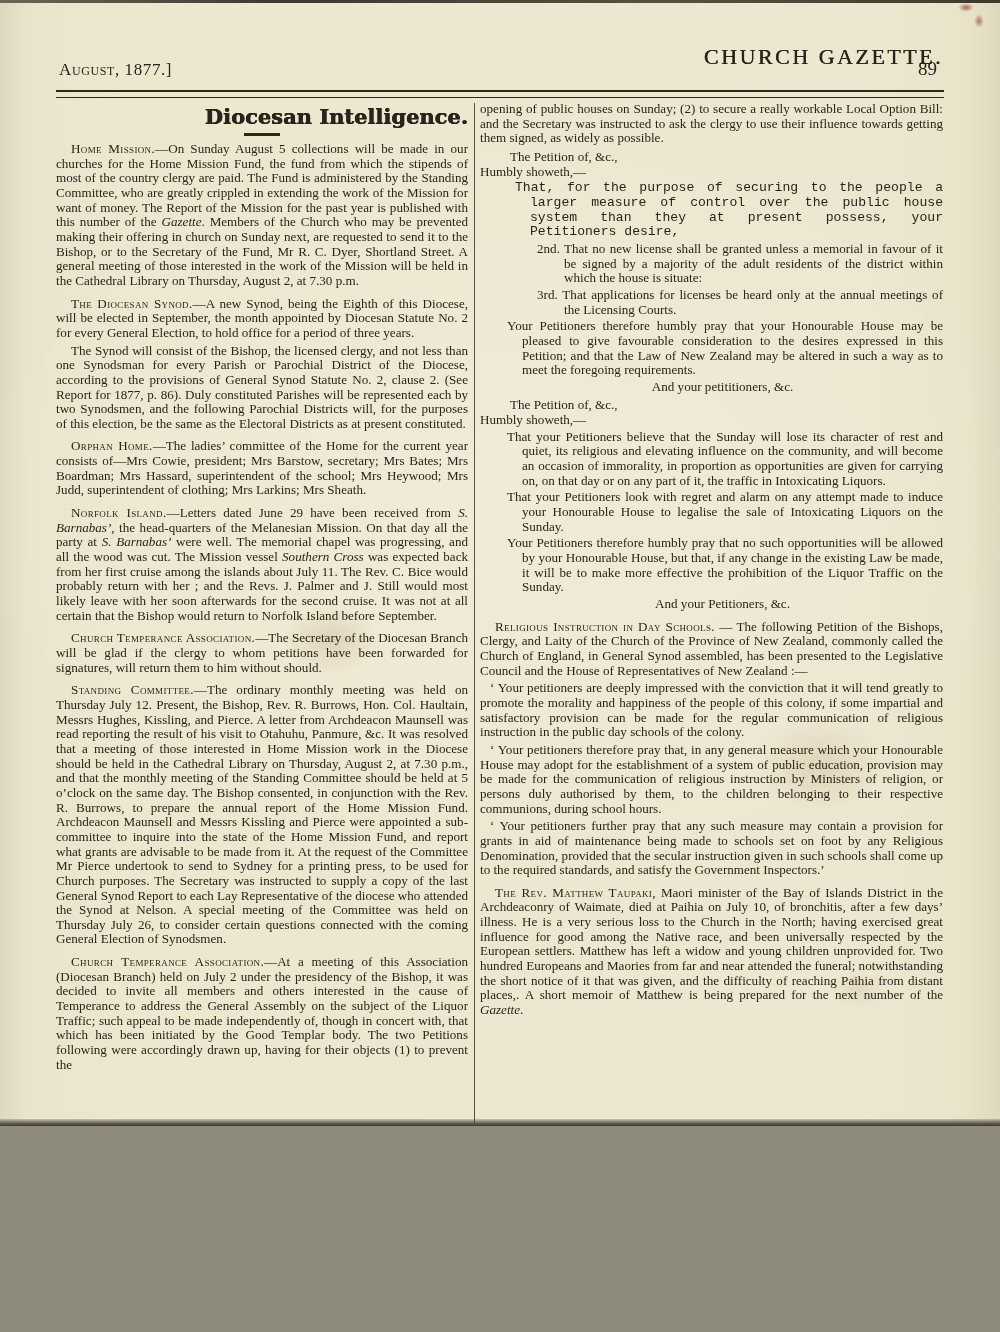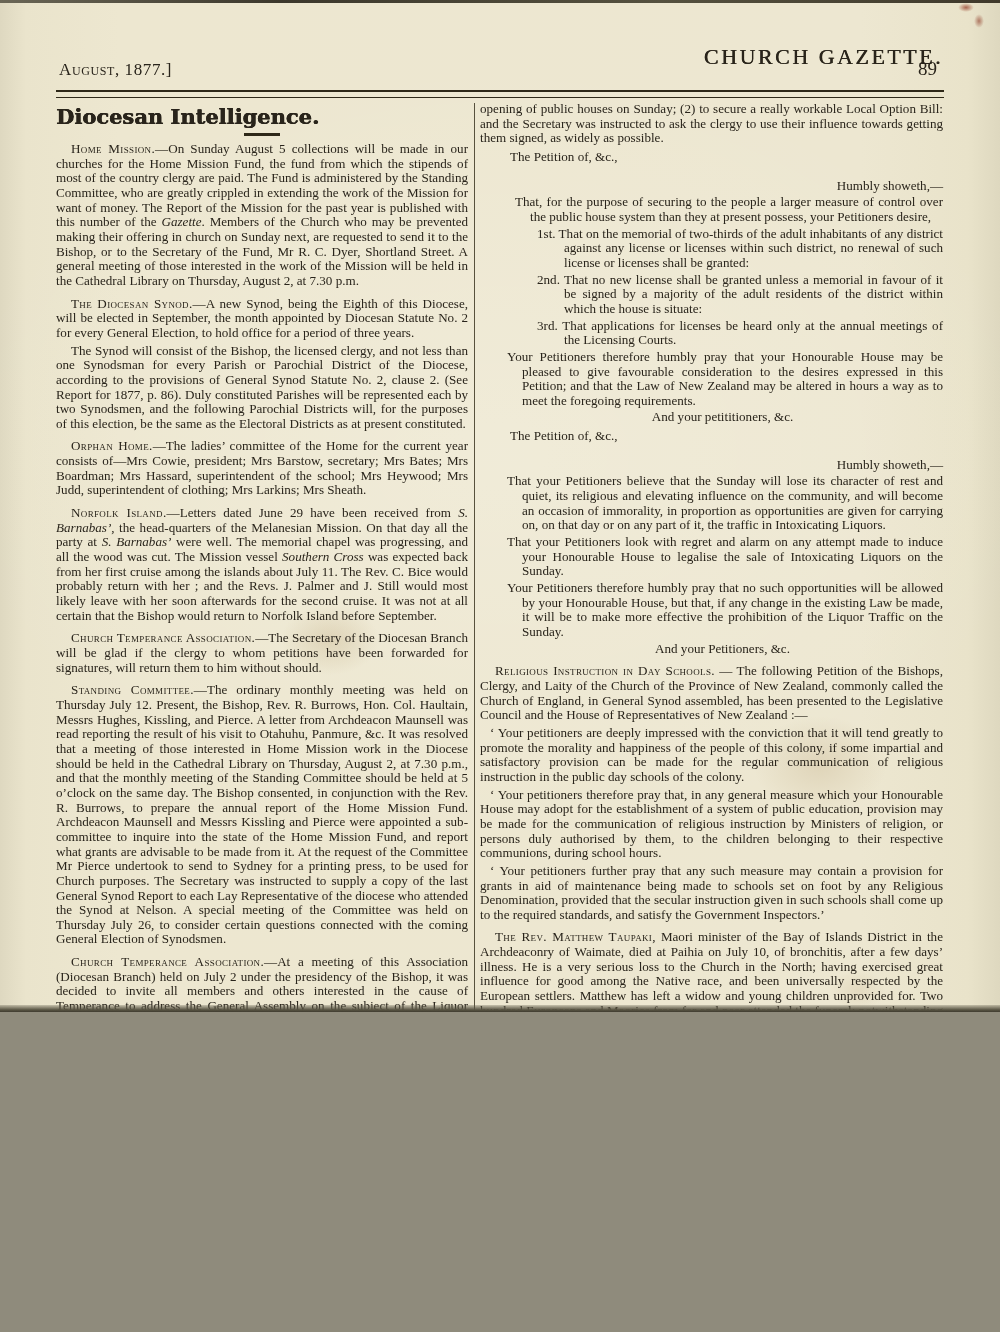--- a/index.html
+++ b/index.html
@@ -1,17 +1,17 @@
 <!DOCTYPE html>
 <html><head>
 <meta charset="utf-8">
 <style>
   html,body{margin:0;padding:0;background:#8f8b7c;}
   .photo{
-    position:relative;width:1000px;height:1012px;margin:0 auto;overflow:hidden;
+    position:relative;width:1000px;height:1126px;margin:0 auto;overflow:hidden;
     color:#29241b;font-family:"Liberation Serif",serif;
     background:
       radial-gradient(ellipse 70px 50px at 330px 640px, rgba(148,112,52,.18), transparent 70%),
       radial-gradient(ellipse 95px 70px at 820px 765px, rgba(150,115,60,.16), transparent 70%),
       radial-gradient(ellipse 40px 28px at 858px 990px, rgba(150,115,60,.12), transparent 70%),
       radial-gradient(ellipse 70px 40px at 550px 1300px, rgba(146,112,55,.22), transparent 70%),
       radial-gradient(ellipse 30px 22px at 335px 1288px, rgba(146,112,55,.18), transparent 70%),
       radial-gradient(ellipse 26px 20px at 128px 1262px, rgba(146,112,55,.14), transparent 70%),
       radial-gradient(ellipse 700px 500px at 50% 45%, rgba(255,255,250,.18), transparent 80%),
       linear-gradient(90deg, #ded8c0 0px, #eae4cc 26px, #ede7d0 120px, #ede7d1 860px, #e9e3ca 968px, #ded8bf 1000px),
@@ -34,30 +34,30 @@
     border-top:2.5px solid #2e2818;border-bottom:1px solid #2e2818;}
 
   .columns{position:absolute;top:101px;left:56px;width:888px;display:flex;align-items:flex-start;}
   .col-left{width:412px;}
   .col-sep{width:1px;height:1172px;margin:2px 5px 0 6px;
     background:linear-gradient(180deg,#57513d 0%,#57513d 94%,rgba(87,81,61,0) 100%);}
   .col-right{width:463px;}
 
   p{margin:0;text-align:justify;font-size:13.1px;line-height:14.65px;}
   .shead{font-variant:small-caps;letter-spacing:.35px;}
-  .dio-title{margin:3px 0 0;text-align:left;text-indent:0;
+  .dio-title{margin:3px 0 0;text-align:right;text-indent:0;
     font-family:"DejaVu Serif",serif;font-size:21px;font-weight:bold;
     text-shadow:.5px 0 0 #29241b, 0 .3px 0 #29241b;}
   .title-rule{width:36px;height:3px;background:#2e2818;margin:4px auto 6px;}
 
   .sec{text-indent:15px;margin-top:3px;}
   .cont{margin-top:1px;}
   .pt{margin:4px 0 0 30px;text-align:left;}
-  .hs{margin:14px 0 0 0;text-align:right;}
-  .b1{margin:2px 0 0 50px;text-indent:-15px;}
+  .hs{margin:0 0 0 0;text-align:left;}
+  .b1{margin:2px 0 0 50px;text-indent:-15px;font-family:Liberation Mono, monospace;}
   .num{margin:2px 0 0 84px;text-indent:-27px;}
   .b2{margin:2px 0 0 42px;text-indent:-15px;}
   .and{margin:2px 0 0 22px;text-align:center;}
   .q{text-indent:10px;margin-top:3px;}
   .gap{margin-top:8px;}
 </style>
 </head>
 <body>
 
 <div class="photo">
@@ -89,24 +89,23 @@
     </div>
 
     <div class="col-sep"></div>
 
     <div class="col-right">
       <p class="cont">opening of public houses on Sunday; (2) to secure a really workable Local Option Bill: and the Secretary was instructed to ask the clergy to use their influence towards getting them signed, as widely as possible.</p>
 
       <p class="pt">The Petition of, &amp;c.,</p>
       <p class="hs">Humbly showeth,—</p>
       <p class="b1">That, for the purpose of securing to the people a larger measure of control over the public house system than they at present possess, your Petitioners desire,</p>
-      <p class="num">1st. That on the memorial of two-thirds of the adult inhabitants of any district against any license or licenses within such district, no renewal of such license or licenses shall be granted:</p>
       <p class="num">2nd. That no new license shall be granted unless a memorial in favour of it be signed by a majority of the adult residents of the district within which the house is situate:</p>
       <p class="num">3rd. That applications for licenses be heard only at the annual meetings of the Licensing Courts.</p>
-      <p class="b2">Your Petitioners therefore humbly pray that your Honourable House may be pleased to give favourable consideration to the desires expressed in this Petition; and that the Law of New Zealand may be altered in hours a way as to meet the foregoing requirements.</p>
+      <p class="b2">Your Petitioners therefore humbly pray that your Honourable House may be pleased to give favourable consideration to the desires expressed in this Petition; and that the Law of New Zealand may be altered in such a way as to meet the foregoing requirements.</p>
       <p class="and">And your petititioners, &amp;c.</p>
 
       <p class="pt">The Petition of, &amp;c.,</p>
       <p class="hs">Humbly showeth,—</p>
       <p class="b2">That your Petitioners believe that the Sunday will lose its character of rest and quiet, its religious and elevating influence on the community, and will become an occasion of immorality, in proportion as opportunities are given for carrying on, on that day or on any part of it, the traffic in Intoxicating Liquors.</p>
       <p class="b2">That your Petitioners look with regret and alarm on any attempt made to induce your Honourable House to legalise the sale of Intoxicating Liquors on the Sunday.</p>
       <p class="b2">Your Petitioners therefore humbly pray that no such opportunities will be allowed by your Honourable House, but that, if any change in the existing Law be made, it will be to make more effective the prohibition of the Liquor Traffic on the Sunday.</p>
       <p class="and">And your Petitioners, &amp;c.</p>
 
       <p class="sec gap"><span class="shead">Religious Instruction in Day Schools.</span><span><span> — The following Petition of the Bishops, Clergy, and Laity of the Church of the Province of New Zealand, commonly called the Church of England, in General Synod assembled, has been presented to the Legislative Council and the House of Representatives of New Zealand :—</span></span></p>

